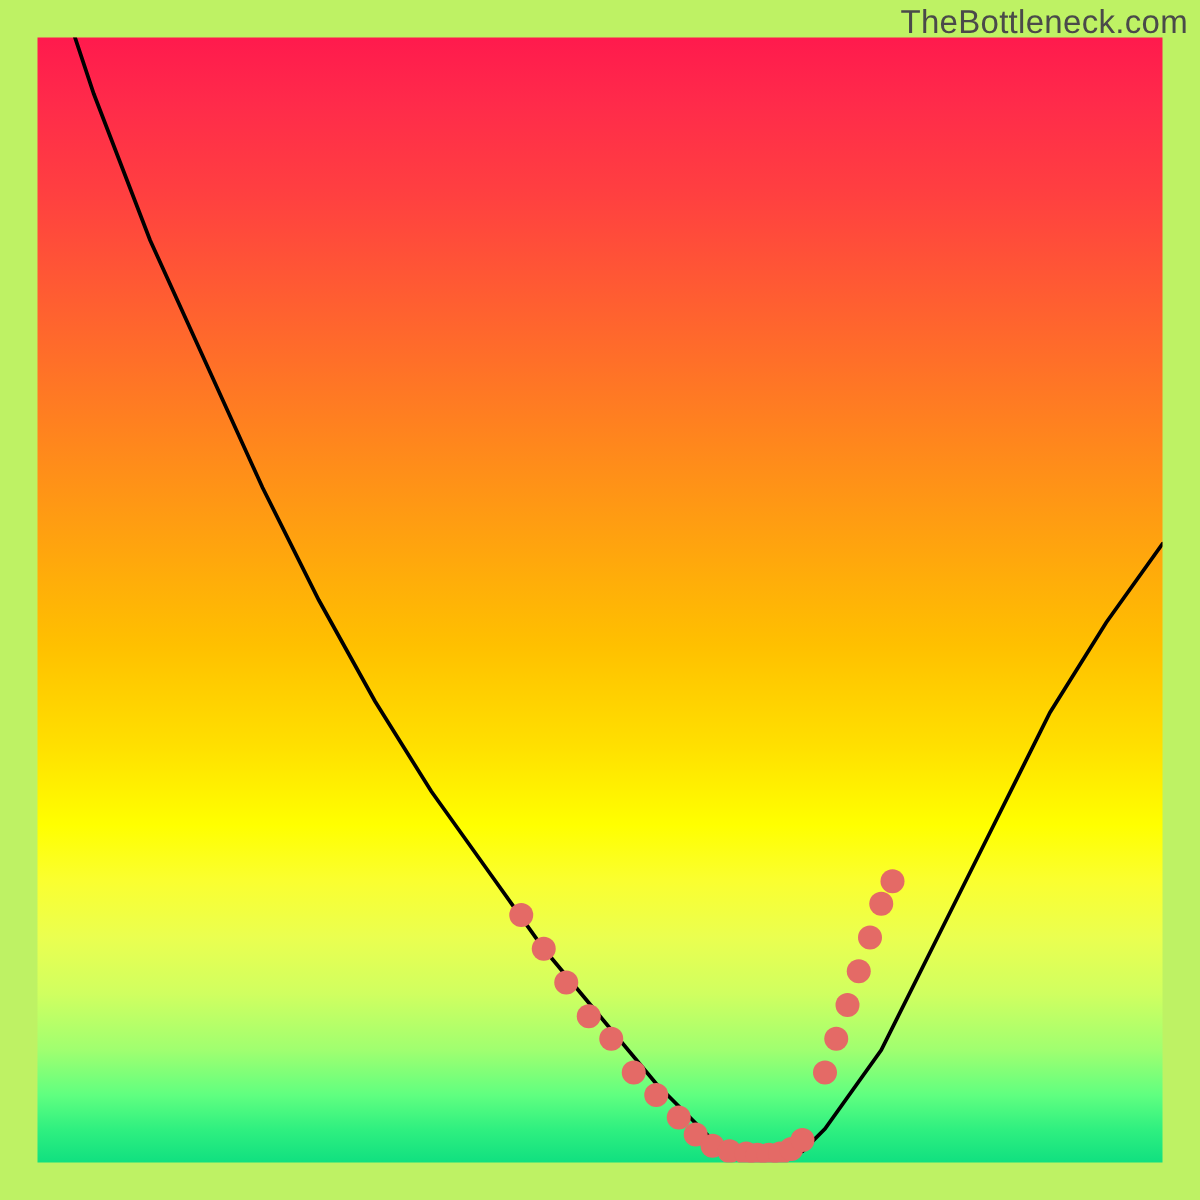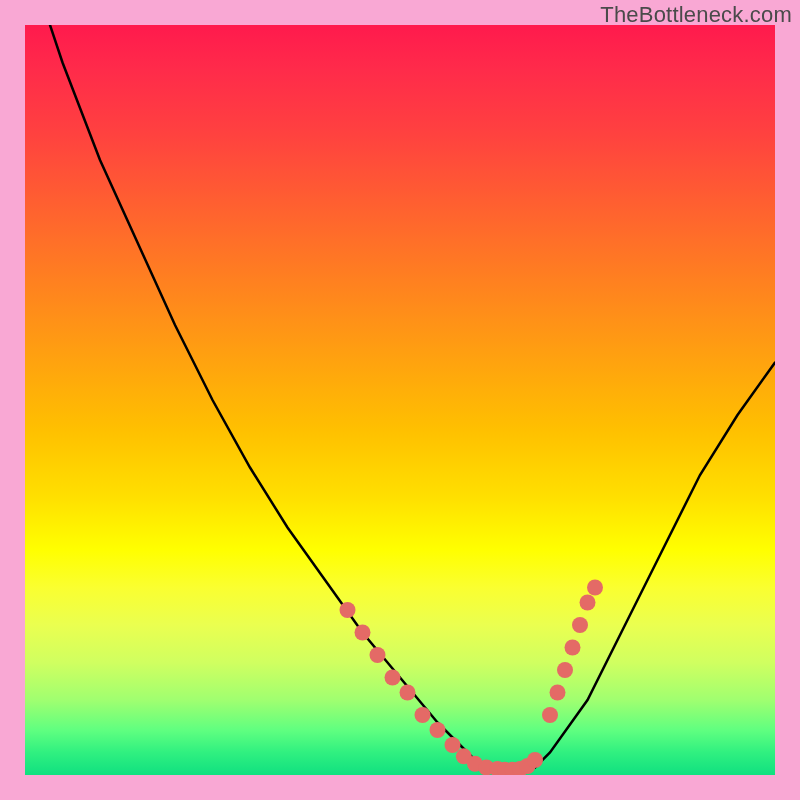--- a/index.html
+++ b/index.html
@@ -10,21 +10,21 @@
     height: 800px;
     overflow: hidden;
     font-family: Arial, Helvetica, sans-serif;
   }
   .chart-frame {
     position: absolute;
     left: 0;
     top: 0;
     width: 800px;
     height: 800px;
-    background: #f9a8d4;
+    background: #bef264;
   }
   .plot-area {
     position: absolute;
     left: 25px;
     top: 25px;
     width: 750px;
     height: 750px;
     
     background: linear-gradient(to bottom,
       #ff1a4d 0%,

